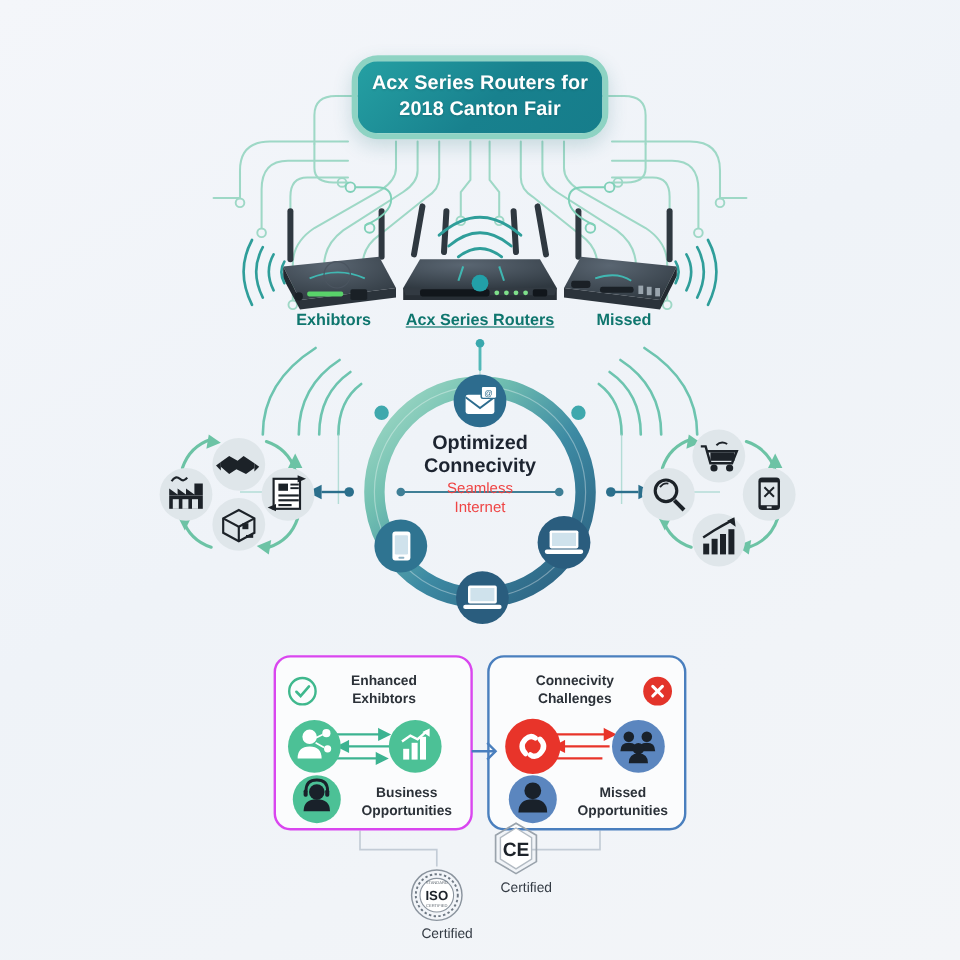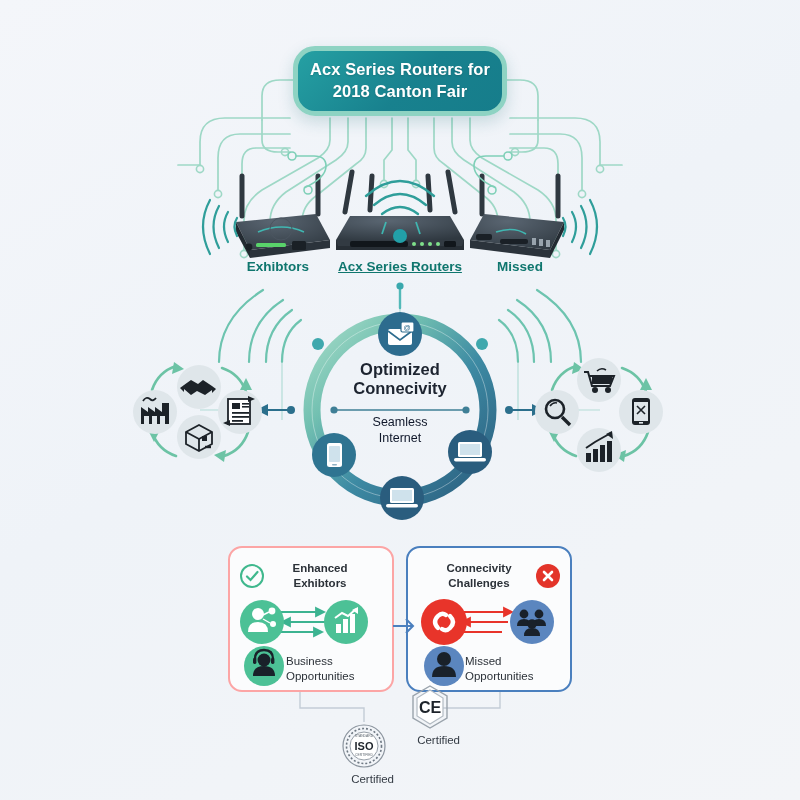--- a/index.html
+++ b/index.html
@@ -52,47 +52,46 @@
     position: absolute;
     left: 320px; top: 360px;
     width: 160px;
     text-align: center;
     z-index: 8;
   }
   .ring-text .main {
     font-size: 16.5px; font-weight: bold; color: #1d2430; line-height: 1.18;
   }
   .ring-text .sub {
-    margin-top: 15px;
-    font-size: 12.5px; color: #0f172a; line-height: 1.3;
+    font-size: 12.5px; color: #ef4444; line-height: 1.3;
   }
 
   
   .panel { position: absolute; left: 228px; top: 546px; width: 344px; height: 146px; z-index: 5; }
   .card {
     position: absolute; top: 0; width: 166px; height: 146px;
     border-radius: 14px; background: #fbfcfd;
   }
-  .card.left  { left: 0;    border: 2px solid #fca5a5; }
+  .card.left  { left: 0;    border: 2px solid #d946ef; }
   .card.right { left: 178px; border: 2px solid #4a7fbe; }
   .card-title {
     position: absolute; left: 0; right: 0; top: 13px;
     text-align: center; font-size: 11.5px; font-weight: bold;
     color: #2b3138; line-height: 1.28;
   }
   .card.left  .card-title { padding-left: 18px; }
   .card.right .card-title { padding-right: 20px; }
   .badge-ok, .badge-bad {
     position: absolute; top: 16px; width: 24px; height: 24px; border-radius: 50%;
   }
   .badge-ok { left: 10px; border: 2.2px solid #3fb88d; background: #fbfcfd; }
   .badge-bad { right: 10px; background: #e3342a; }
   .row-label {
-    position: absolute; font-size: 11.5px; font-weight: normal;
-    color: #2b3138; line-height: 1.28; 
+    position: absolute; font-size: 11.5px; font-weight: bold;
+    color: #2b3138; line-height: 1.28; text-align: center;
   }
 
   
   .cert { position: absolute; text-align: right; z-index: 6; }
   .cert .cap { font-size: 11.5px; color: #343b44; margin-top: 3px; }
 </style>
 </head>
 <body>
 
 <div class="stage">

